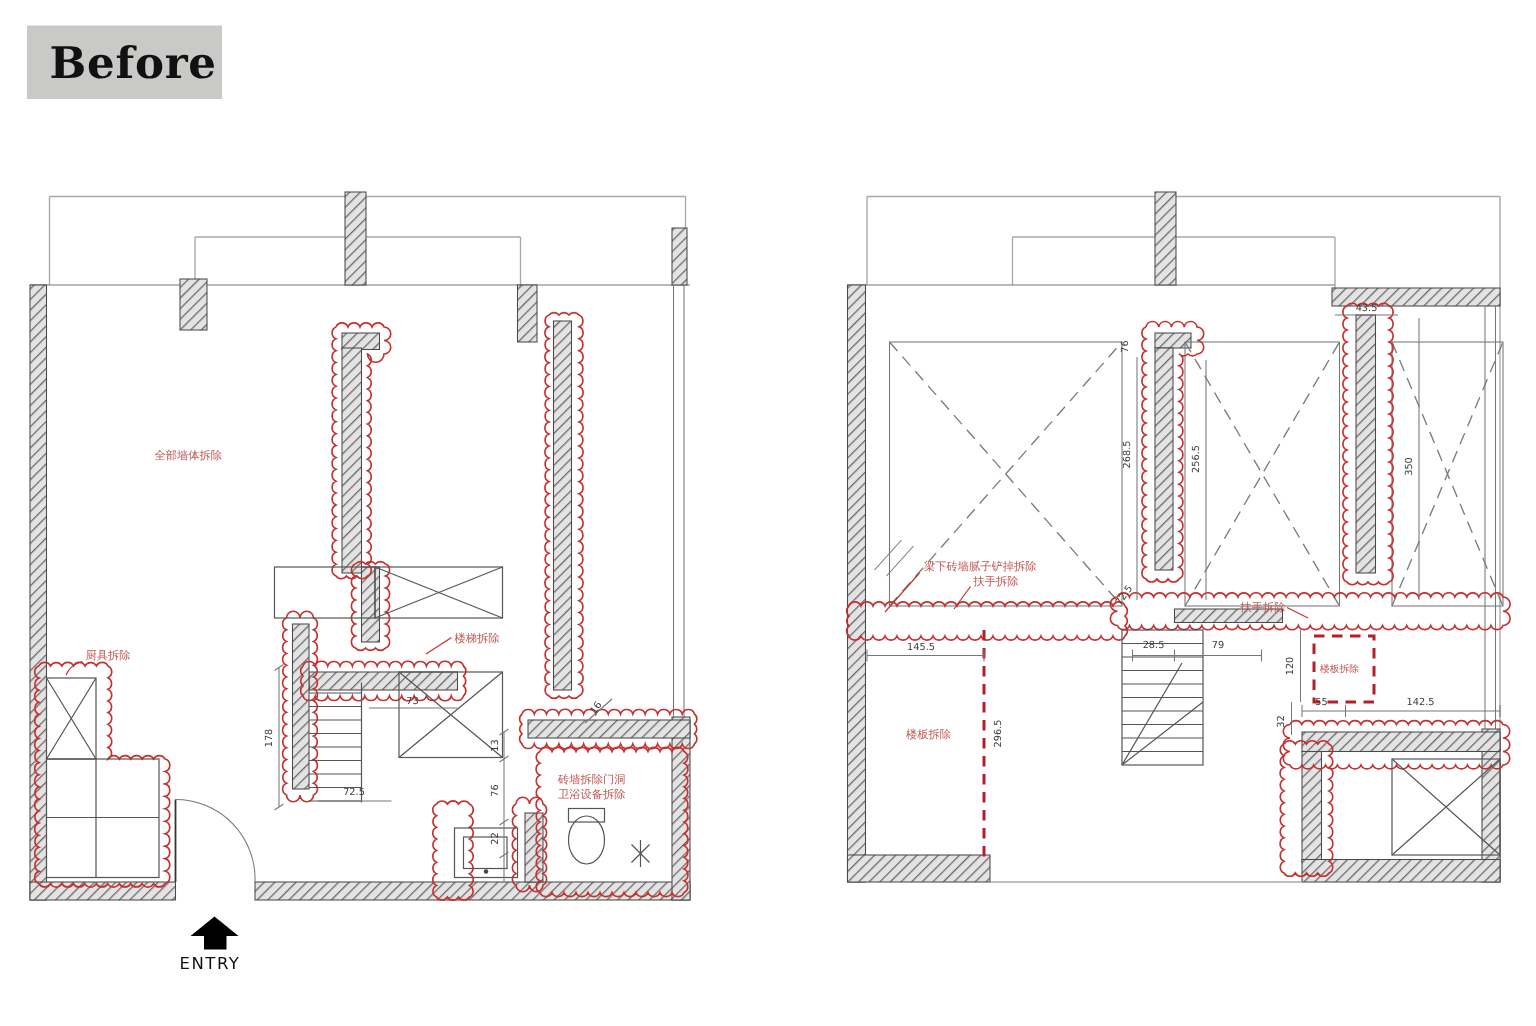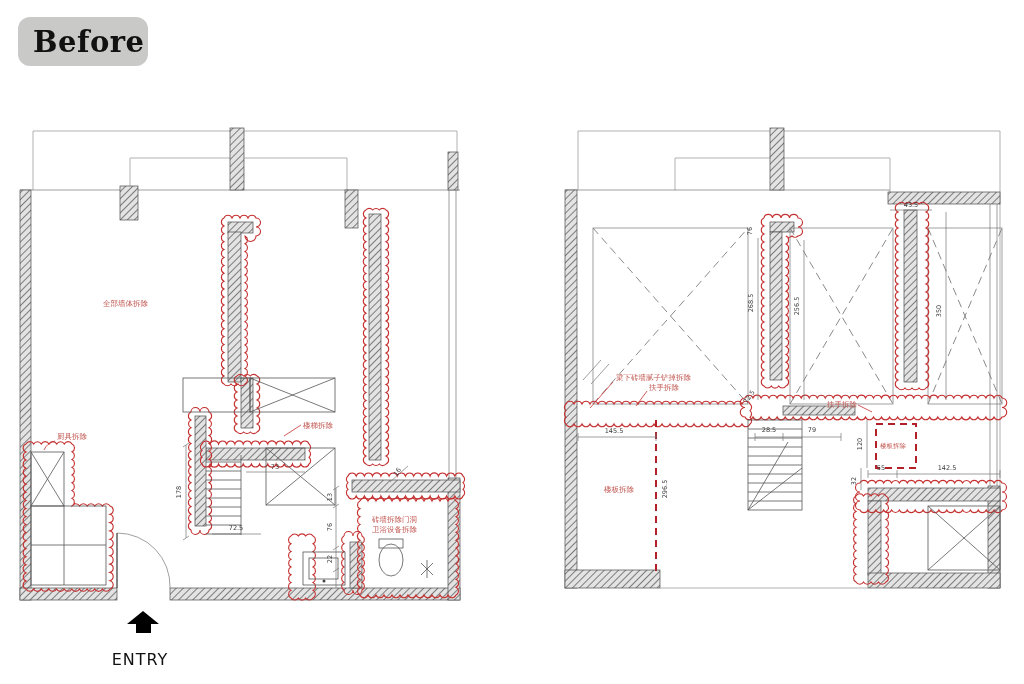--- a/index.html
+++ b/index.html
@@ -1,35 +1,35 @@
 <!DOCTYPE html>
 <html style="--demo-red: #c53030; --demo-red-dash: #b3202a; --demo-red-text: #c05650; --badge-bg: #c9c9c7; --badge-text: #111111;"><head>
 <meta charset="utf-8">
 <style>
   html,body{margin:0;padding:0;background:#ffffff;}
   #stage{position:relative;width:1024px;height:684px;background:#fff;overflow:hidden;
          font-family:"DejaVu Sans",sans-serif;}
   #badge{position:absolute;left:18px;top:17px;width:130px;height:49px;
-         background:var(--badge-bg);display:flex;align-items:center;border-radius:12px;}
+         background:var(--badge-bg);display:flex;align-items:center;}
   #badge span{font-family:"DejaVu Serif",serif;font-weight:bold;font-size:29px;
          color:var(--badge-text);padding-left:15px;letter-spacing:0.5px;}
   svg text{user-select:none;}
   .thin{stroke:#a8a8a8;stroke-width:0.9;fill:none;}
   .wall{fill:url(#hatchP);stroke:#4a4a4a;stroke-width:0.7;}
   .draw{stroke:#555;stroke-width:0.8;fill:none;}
   .draw2{stroke:#777;stroke-width:0.7;fill:none;}
   .cloud{fill:none;stroke:var(--demo-red);stroke-width:1.1;}
   .redline{stroke:var(--demo-red);stroke-width:0.8;fill:none;}
   .reddash{stroke:var(--demo-red-dash);stroke-width:2;fill:none;stroke-dasharray:7 5;}
   .dashvoid{stroke:#7d7d7d;stroke-width:0.9;fill:none;stroke-dasharray:8 5;}
   .dim{fill:#3a3a3a;font-size:6.5px;font-family:"DejaVu Sans",sans-serif;}
   .redtext{fill:var(--demo-red-text);font-size:7.5px;font-family:"DejaVu Sans",sans-serif;}
   .redtext-s{fill:var(--demo-red-text);font-size:6.5px;font-family:"DejaVu Sans",sans-serif;}
   #entry-label{position:absolute;left:108px;top:636px;width:64px;text-align:center;
-         font-size:16px;letter-spacing:1px;color:#111;margin-top:14px;}
+         font-size:11px;letter-spacing:1px;color:#111;}
 </style>
 </head>
 <body>
 
 <div id="stage">
 
   <div id="badge">
     <span>Before</span>
   </div>
 

